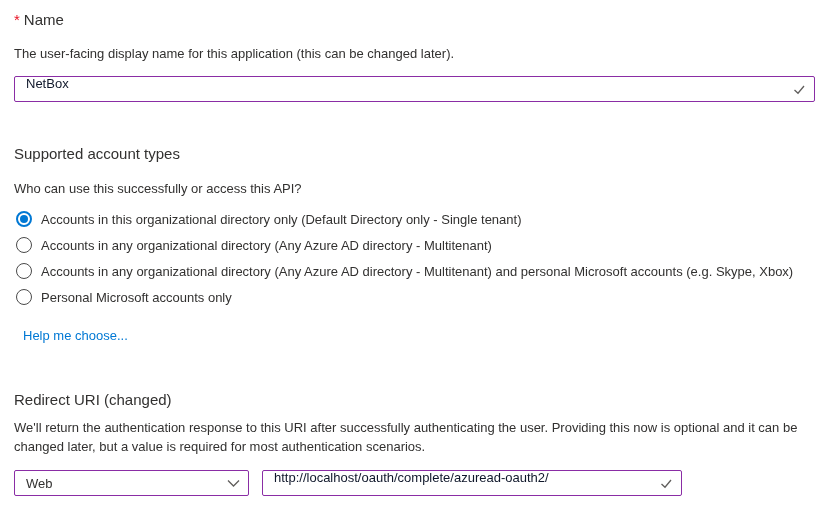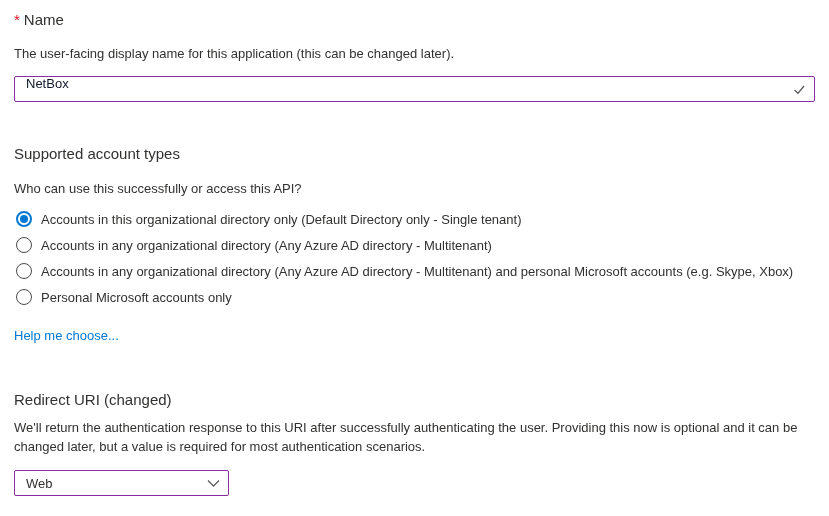--- a/index.html
+++ b/index.html
@@ -52,28 +52,28 @@
   .radio-row.selected .radio-circle::after {
     content: ""; width: 8px; height: 8px; border-radius: 50%; background: #0078d4;
   }
   .radio-label {
     font-size: 13px; margin-left: 9px; white-space: nowrap; color: #323130;
   }
 
   .help-link {
     display: inline-block; margin-top: 17px;
     font-size: 13px; line-height: 18px; color: #0078d4;
-    text-decoration: none; cursor: pointer;
+    text-decoration: none; cursor: pointer; margin-left: 9px;
   }
 
   .redirect-heading { margin-top: 45px; }
   .redirect-desc { margin-top: 8px; line-height: 19px; max-width: 801px; }
 
   .uri-row { display: flex; margin-top: 14px; gap: 13px; }
-  .select-wrap { position: relative; width: 215px; }
+  .select-wrap { position: relative; width: 235px; }
   .platform-select {
     appearance: none; -webkit-appearance: none; -moz-appearance: none;
     width: 100%; height: 26px;
     border: 1px solid #8a2da5; border-radius: 2px;
     padding: 0 30px 0 11px;
     font-family: "Liberation Sans", sans-serif;
     font-size: 13px; color: #323130; background: #fff; outline: none; cursor: pointer;
   }
   .uri-input-wrap { position: relative; width: 420px; }
 </style>
@@ -129,15 +129,23 @@
     <div class="select-wrap">
       <select class="platform-select">
         <option>Web</option>
       </select>
       <span class="field-icon">
         <svg width="13" height="9" viewBox="0 0 13 9">
             <polyline points="1,1.5 6.5,7 12,1.5" fill="none" stroke="#605e5c" stroke-width="1.3"></polyline>
           </svg>
       </span>
     </div>
+    <div class="uri-input-wrap">
+      <input class="text-input" type="text" value="http://localhost/oauth/complete/azuread-oauth2/" style="">
+      <span class="field-icon">
+        <svg width="14" height="14" viewBox="0 0 14 14">
+            <polyline points="2.5,8 6,11.2 12,4" fill="none" stroke="#605e5c" stroke-width="1.3"></polyline>
+          </svg>
+      </span>
+    </div>
   </div>
 
 </div>
 
 </body></html>

